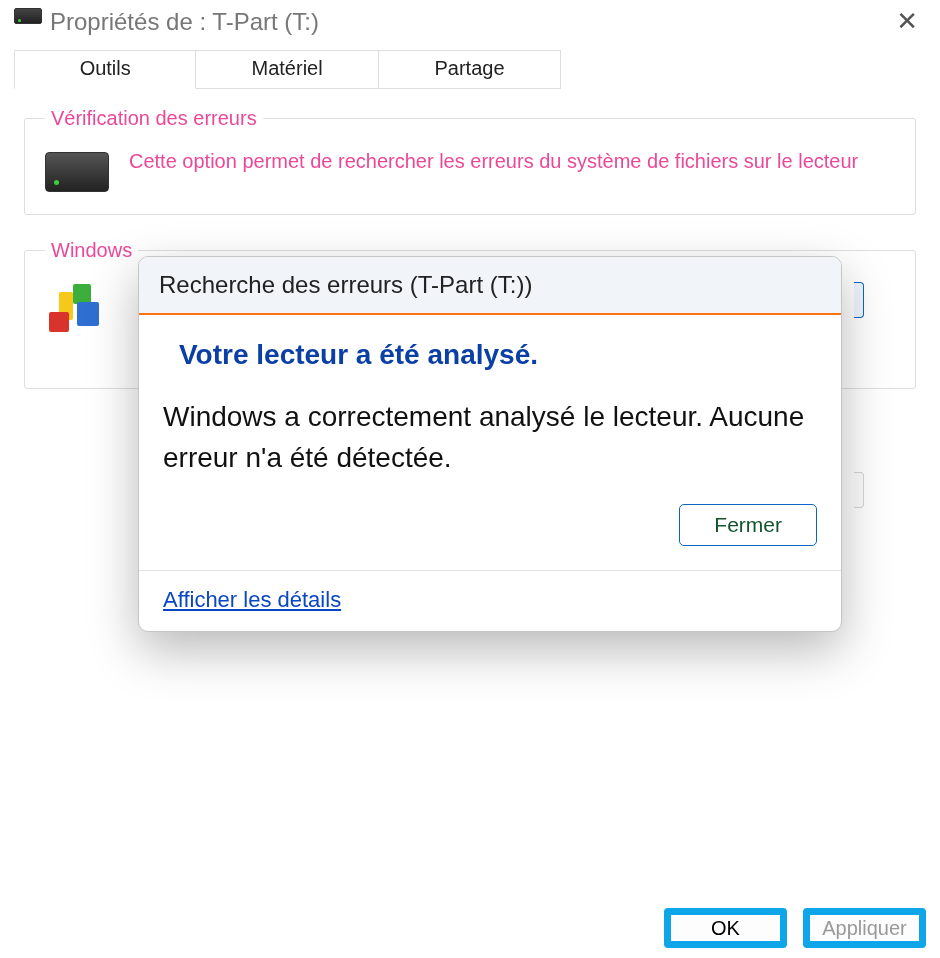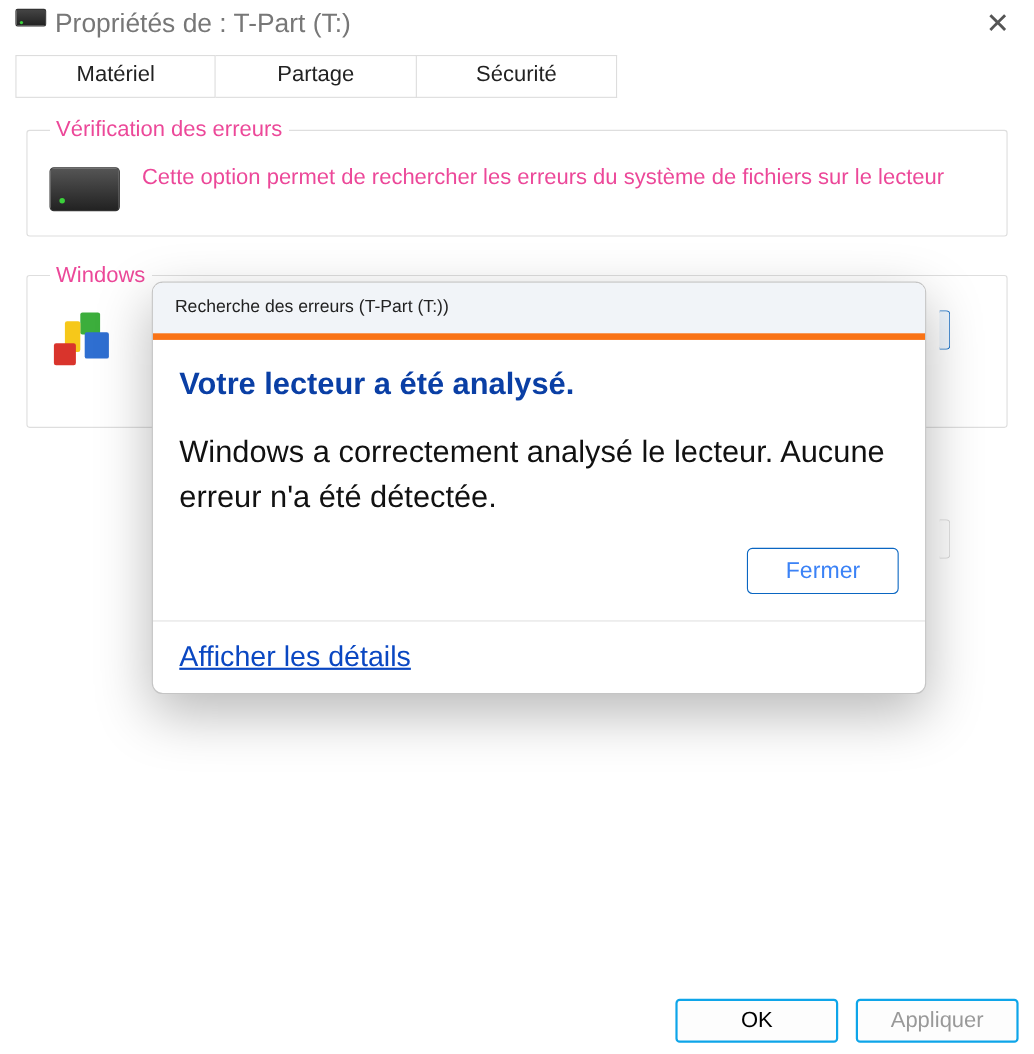--- a/index.html
+++ b/index.html
@@ -151,102 +151,102 @@
   .bottom-buttons {
     position: absolute;
     right: 14px;
     bottom: 10px;
     display: flex;
     gap: 16px;
   }
   .bottom-buttons button {
     font-family: inherit;
     font-size: 20px;
-    width: 148px;
+    width: 123px;
     height: 40px;
-    border: 2px solid #0ea5e9;
+    border: 7px solid #0ea5e9;
     background: #fdfdfd;
     border-radius: 4px;
     cursor: default;
   }
   .bottom-buttons button.disabled { color: #999; }
   
   .modal {
     position: absolute;
     left: 138px;
     top: 256px;
     width: 704px;
     background: #fff;
     border: 1px solid #c5c5c5;
     border-radius: 10px;
     box-shadow: 0 18px 50px rgba(0,0,0,0.28);
     overflow: hidden;
   }
   .modal-header {
     background: #f1f4f8;
-    border-bottom: 6px solid #f97316;
+    border-bottom: 2px solid #f97316;
     padding: 14px 20px;
-    font-size: 16px;
+    font-size: 24px;
     color: #222;
   }
   .modal-body {
     padding: 24px 24px 18px 24px;
   }
   .modal-title {
     color: #0a3fa5;
     font-size: 28px;
-    margin: 0 0 26px 0;
+    margin: 0 0 26px 16px;
   }
   .modal-text {
     font-size: 28px;
     color: #111;
     line-height: 1.45;
     margin: 0 0 26px 0;
   }
   .modal-actions {
     display: flex;
     justify-content: flex-end;
     padding-bottom: 6px;
   }
   .modal-actions button {
     font-family: inherit;
     font-size: 21px;
     padding: 8px 34px;
     border: 1px solid #0a66c2;
     border-radius: 5px;
     background: #fff;
-    color: #3b82f6;
+    color: #14532d;
     cursor: default;
   }
   .modal-footer {
     border-top: 1px solid #e2e2e2;
     padding: 16px 24px 18px;
   }
   .modal-footer a {
     color: #0a47c2;
-    font-size: 26px;
+    font-size: 22px;
     text-decoration: underline;
     cursor: default;
   }
 </style>
 </head>
 <body>
 
 <div class="titlebar">
   <span class="drive-glyph"></span>
   <span>Propriétés de : T-Part (T:)</span>
   <span class="spacer"></span>
   <span class="close-x">✕</span>
 </div>
 
 <div class="tabs-wrap">
   <div class="tabs tabs-row2">
+    <div class="tab active">Outils</div>
     <div class="tab">Matériel</div>
     <div class="tab">Partage</div>
-    <div class="tab">Sécurité</div>
   </div>
 </div>
 
 <div class="content">
   <fieldset class="group">
     <legend>Vérification des erreurs</legend>
     <div class="group-row">
       <div class="drive-icon-big"></div>
       <div class="group-text">Cette option permet de rechercher les erreurs du système de fichiers sur le lecteur</div>
     </div>

